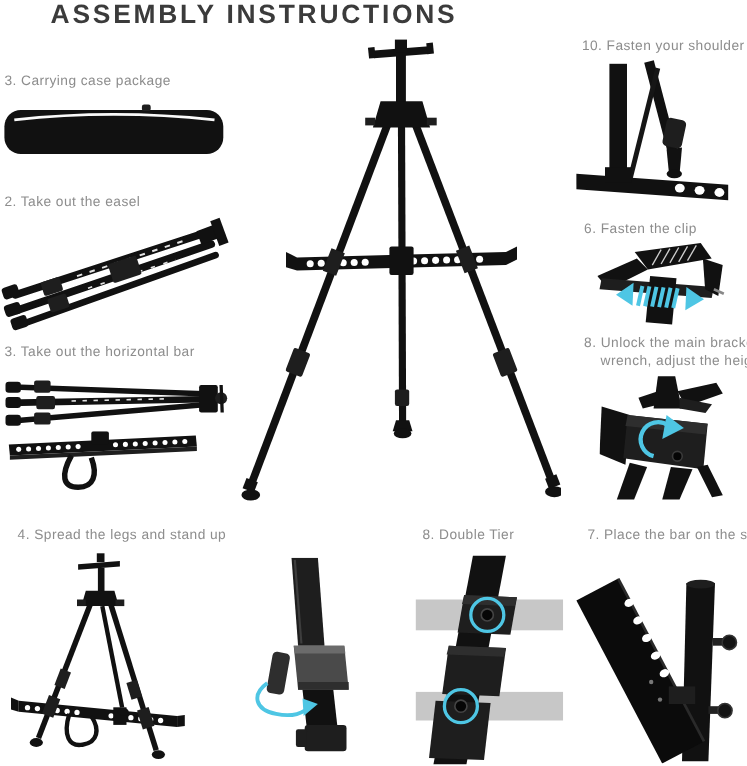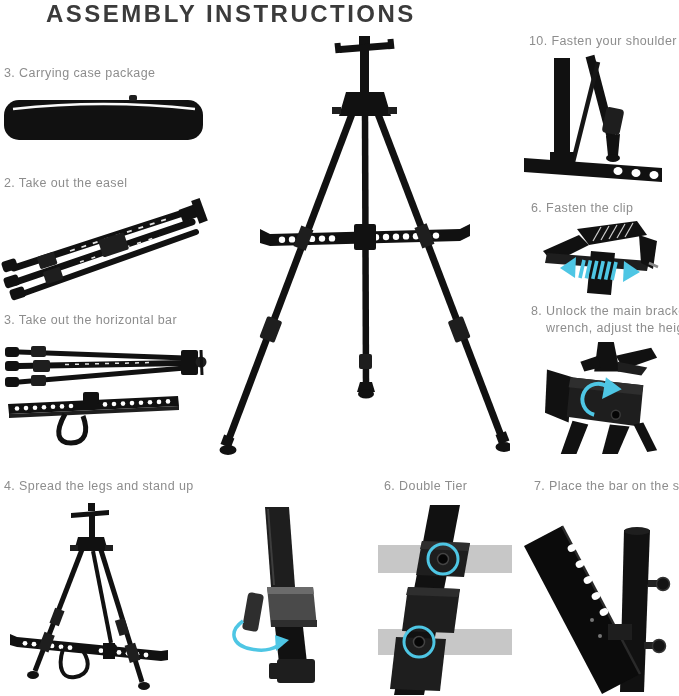--- a/index.html
+++ b/index.html
@@ -209,21 +209,21 @@
     <polygon class="ink" points="28,80 16,114 32,114 44,84"></polygon>
     <polygon class="ink" points="66,84 58,114 74,114 86,86"></polygon>
     <polygon class="ink" points="90,84 104,112 114,110 100,82"></polygon>
     <circle cx="72" cy="74" r="4.5" fill="#050505" stroke="#3a3a3a" stroke-width="1.5"></circle>
     <g>
       <path class="cyan-stroke" d="M 50,74 A 16 16 0 1 1 64,46" stroke-width="4"></path>
       <polygon class="cyan-fill" points="62,36 78,48 58,58"></polygon>
     </g>
   </svg>
 
-  <div class="step-label" style="left:4px;top:479px">4. Spread the legs and stand up</div>
+  <div class="step-label" style="left:16px;top:479px">4. Spread the legs and stand up</div>
 
   <svg style="left:5px;top:501px" width="190" height="192" viewBox="0 0 190 192">
     <rect class="ink" x="83" y="2" width="7" height="8"></rect>
     <polygon class="ink" points="66,12 104,9 104,14 66,17"></polygon>
     <rect class="ink" x="84" y="15" width="6" height="24"></rect>
     <line class="stroke-ink" x1="78" y1="46" x2="30" y2="170" stroke-width="5"></line>
     <line class="stroke-ink" x1="95" y1="46" x2="137" y2="181" stroke-width="5"></line>
     <line class="stroke-ink" x1="88" y1="50" x2="106" y2="142" stroke-width="4"></line>
     <polygon class="ink" points="73,36 99,36 103,50 69,50"></polygon>
     <rect class="ink2" x="65" y="44" width="8" height="6"></rect>
@@ -266,21 +266,21 @@
     <polygon class="ink3" points="46,113 92,113 92,120 46,120"></polygon>
     <polygon class="ink" points="50,120 78,120 84,174 56,174"></polygon>
     <rect class="ink2" x="52" y="152" width="38" height="24" rx="3"></rect>
     <rect class="ink2" x="44" y="156" width="10" height="16" rx="2"></rect>
     <g>
       <path class="cyan-stroke" d="M 18,114 C 4,124 6,138 26,142 C 40,145 52,142 57,134" stroke-width="3.5"></path>
       <polygon class="cyan-fill" points="50,128 64,133 51,144"></polygon>
     </g>
   </svg>
 
-  <div class="step-label" style="left:384px;top:479px">6. Double Tier</div>
+  <div class="step-label" style="left:384px;top:479px">8. Double Tier</div>
 
   <svg style="left:372px;top:505px" width="140" height="190" viewBox="0 0 140 190">
     <rect class="band" x="6" y="40" width="134" height="28"></rect>
     <rect class="band" x="6" y="124" width="134" height="26"></rect>
     <polygon class="ink" points="58,0 88,0 52,190 22,190"></polygon>
     <polygon class="ink2" points="50,36 98,38 92,72 44,70"></polygon>
     <polygon class="ink3" points="50,36 98,38 96,46 48,44"></polygon>
     <circle cx="71" cy="54" r="5.5" fill="#060606" stroke="#444" stroke-width="1.5"></circle>
     <polygon class="ink2" points="36,82 88,84 82,128 30,126"></polygon>
     <polygon class="ink3" points="36,82 88,84 86,92 34,90"></polygon>

